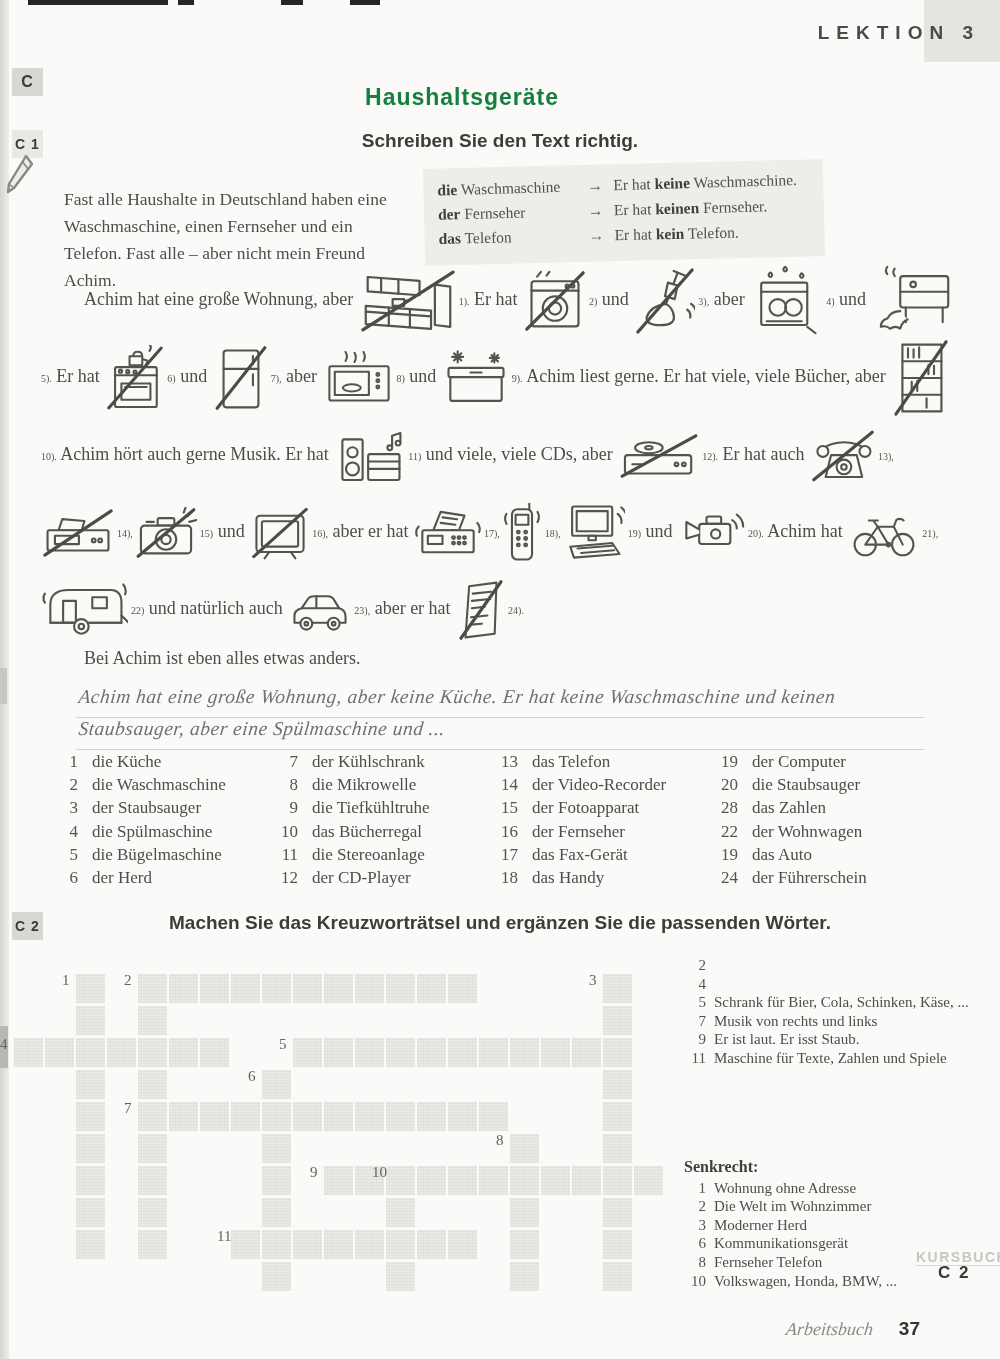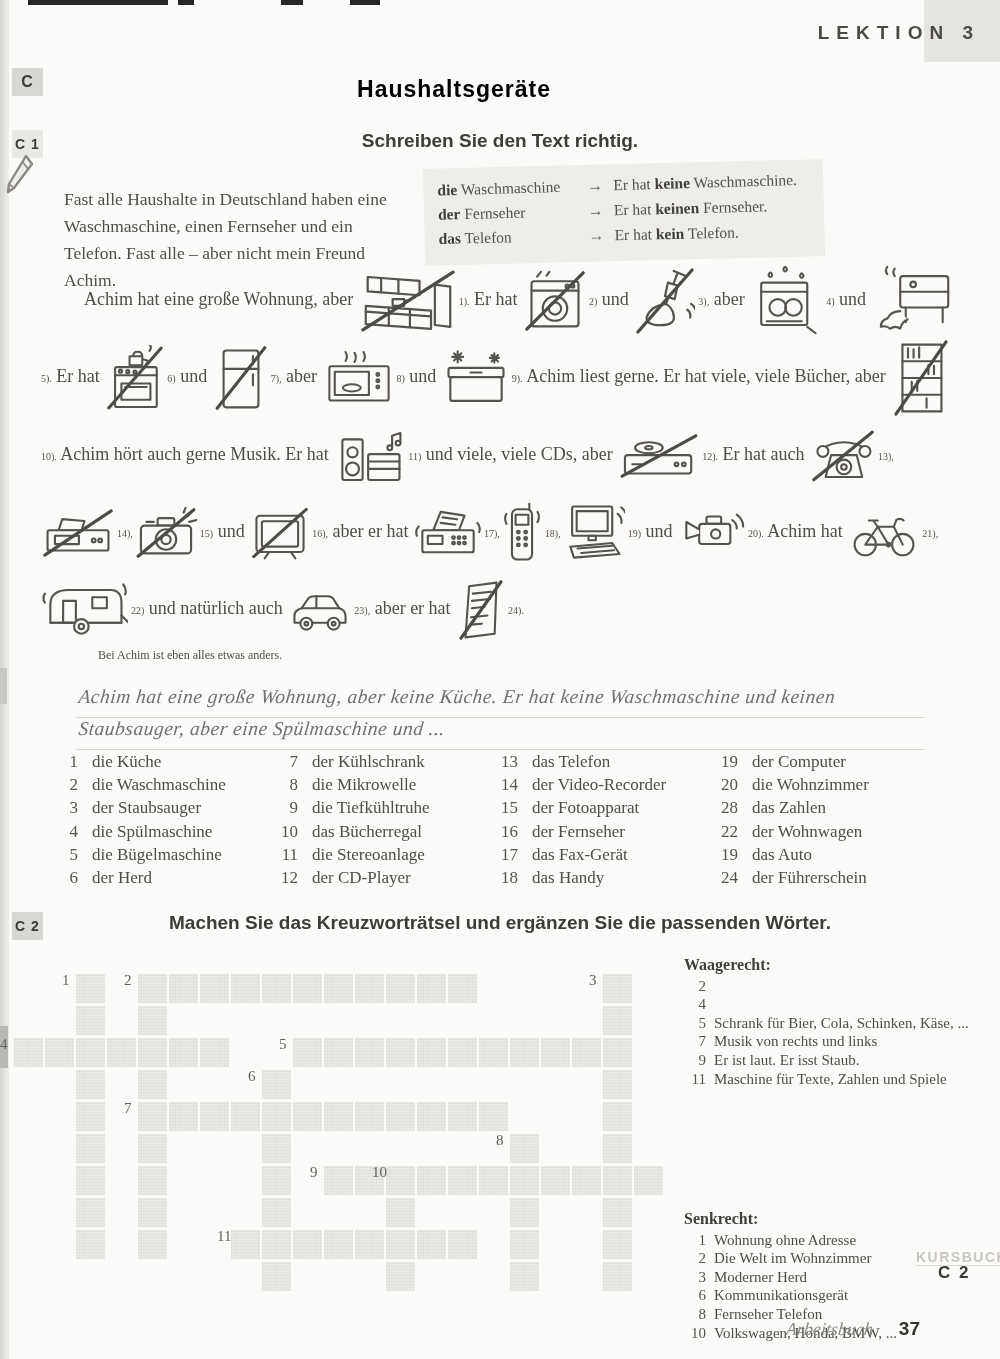--- a/index.html
+++ b/index.html
@@ -13,39 +13,39 @@
   .smudge{background:#c9c7c3;}
   
   .lektion-band{left:924px;top:0;width:76px;height:62px;background:#e6e4e0;}
   .lektion{left:620px;top:22px;width:360px;text-align:right;padding-right:32px;
     font-family:"Liberation Sans",sans-serif;font-weight:bold;font-size:19px;
     letter-spacing:7px;color:#4b4a47;}
   .sec-box{width:31px;height:28px;background:#d9d7d3;color:#3b3a37;
     font-family:"Liberation Sans",sans-serif;font-weight:bold;font-size:16px;
     display:flex;align-items:center;justify-content:center;letter-spacing:1px;}
   .sec-box.light{background:#eae8e4;}
-  h1.title{left:0;top:72px;width:900px;text-align:center;margin:4px;
+  h1.title{left:0;top:72px;width:900px;text-align:center;margin:12px;
     font-family:"Liberation Sans",sans-serif;font-weight:bold;font-size:23px;
-    color:#000000;letter-spacing:1px;}
+    color:#15803d;letter-spacing:1px;}
   .sub-head{left:0;width:1000px;text-align:center;margin:0;
     font-family:"Liberation Sans",sans-serif;font-weight:bold;font-size:19px;color:#3d3c39;}
   
   .intro{left:64px;top:168px;width:334px;font-size:17.5px;line-height:27px;}
   .grammar-box{left:424px;top:164px;width:372px;background:#efede9;
     padding:12px 14px 10px 14px;transform:rotate(-1.4deg);font-size:15.5px;color:#52514d;}
   .gb-row{display:grid;grid-template-columns:150px 26px auto;margin-bottom:7px;}
   .gb-row b{color:#403f3b;}
   
   .story{left:40px;top:262px;width:922px;font-size:18px;line-height:75px;
     text-indent:44px;}
   .story-item{display:inline-block;vertical-align:middle;text-indent:0;
     position:relative;margin:0 2px;}
   .story-item svg{display:block;}
   .numlabel{font-size:10px;color:#55534f;margin-left:1px;}
-  .closing{left:98px;top:648px;font-size:12px;}
+  .closing{left:84px;top:648px;font-size:18px;}
   
   .hw-line{left:78px;width:848px;height:31px;border-bottom:1px solid #d5d3cf;
     font-style:italic;font-size:19.5px;color:#706f72;transform:skewX(-6deg);
     letter-spacing:0.5px;}
   
   .vocab{left:50px;top:750px;display:grid;font-size:17px;line-height:23.2px;
     grid-template-columns:28px 192px 28px 192px 28px 192px 28px 150px;}
   .vocab .vn{text-align:right;color:#55544f;}
   .vocab .vw{padding-left:14px;}
   
@@ -368,21 +368,21 @@
       <span class="vw">das Telefon</span>
       <span class="vn">19</span>
       <span class="vw">der Computer</span>
       <span class="vn">2</span>
       <span class="vw">die Waschmaschine</span>
       <span class="vn">8</span>
       <span class="vw">die Mikrowelle</span>
       <span class="vn">14</span>
       <span class="vw">der Video-Recorder</span>
       <span class="vn">20</span>
-      <span class="vw">die Wohnzimmer</span>
+      <span class="vw">die Staubsauger</span>
       <span class="vn">3</span>
       <span class="vw">der Staubsauger</span>
       <span class="vn">9</span>
       <span class="vw">die Tiefkühltruhe</span>
       <span class="vn">15</span>
       <span class="vw">der Fotoapparat</span>
       <span class="vn">28</span>
       <span class="vw">das Zahlen</span>
       <span class="vn">4</span>
       <span class="vw">die Spülmaschine</span>
@@ -514,21 +514,20 @@
       <div class="cell" style="left: 510px; top: 1198px;"></div>
       <div class="cell" style="left: 510px; top: 1230px;"></div>
       <div class="cell" style="left: 510px; top: 1262px;"></div>
       <div class="xnum" style="left: 496px; top: 1132px;">8</div>
       <div class="cell" style="left: 386px; top: 1198px;"></div>
       <div class="cell" style="left: 386px; top: 1262px;"></div>
       <div class="xnum" style="left: 372px; top: 1164px;">10</div>
     </div>
 
   <div class="abs clues" style="left:684px;top:956px;">
-    <div class="clue-title">Waagerecht:</div>
     <div id="clues-w">
         <div class="clue">
           <span class="cn">2</span>
         </div>
         <div class="clue">
           <span class="cn">4</span>
         </div>
         <div class="clue">
           <span class="cn">5</span>
           <span>Schrank für Bier, Cola, Schinken, Käse, ...</span>
@@ -540,21 +539,21 @@
         <div class="clue">
           <span class="cn">9</span>
           <span>Er ist laut. Er isst Staub.</span>
         </div>
         <div class="clue">
           <span class="cn">11</span>
           <span>Maschine für Texte, Zahlen und Spiele</span>
         </div>
       </div>
   </div>
-  <div class="abs clues" style="left:684px;top:1210px;">
+  <div class="abs clues" style="left:684px;top:1158px;">
     <div class="clue-title">Senkrecht:</div>
     <div id="clues-s">
         <div class="clue">
           <span class="cn">1</span>
           <span>Wohnung ohne Adresse</span>
         </div>
         <div class="clue">
           <span class="cn">2</span>
           <span>Die Welt im Wohnzimmer</span>
         </div>

